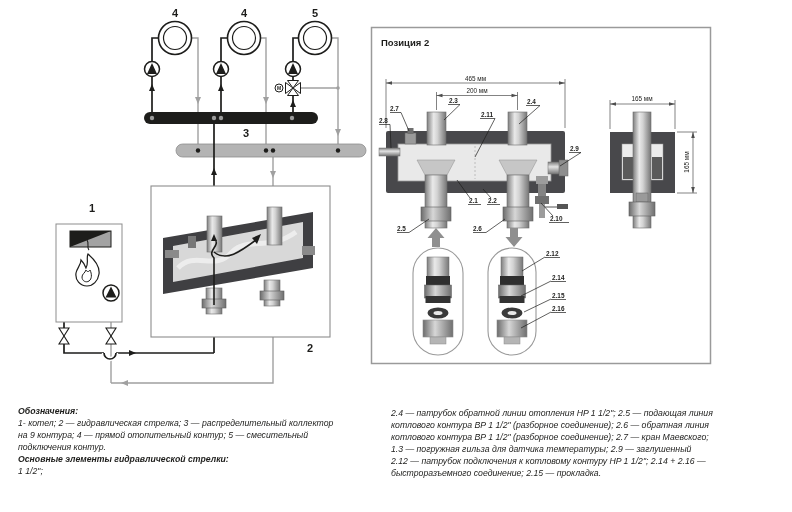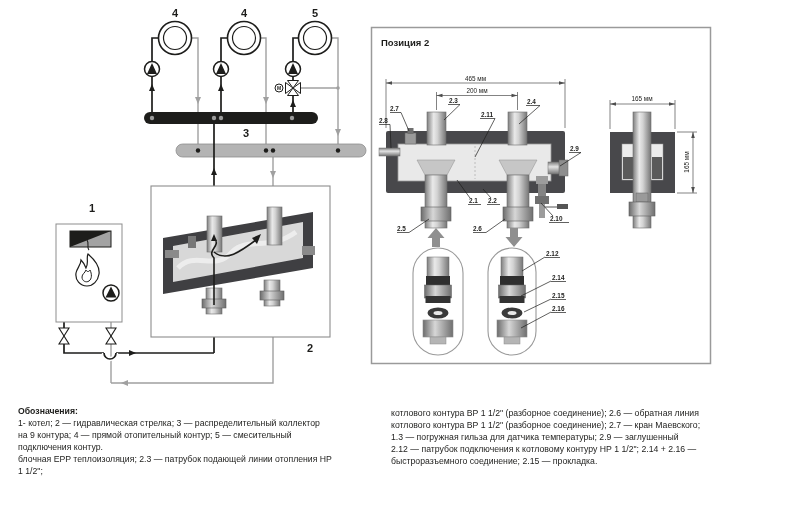--- a/index.html
+++ b/index.html
@@ -2,21 +2,21 @@
 <html><head>
 <meta charset="utf-8">
 <style>
   html,body{margin:0;padding:0;background:#ffffff;}
   .page{position:relative;width:792px;height:512px;background:#fff;overflow:hidden;
         font-family:"Liberation Sans", sans-serif;color:#1d1d1b;}
   .art{position:absolute;left:0;top:0;}
   .legend{position:absolute;left:0;top:403px;width:792px;font-size:8.7px;line-height:11.9px;color:#1d1d1b;}
   .legend .col-left{position:absolute;left:18px;top:3px;width:368px;}
   .legend .col-right{position:absolute;left:391px;top:5px;width:352px;}
-  .legend .ln{white-space:nowrap;}
+  .legend .ln{white-space:nowrap;font-style:italic;}
   .legend .bold{font-weight:bold;}
   svg text{fill:#1d1d1b;}
   .lbl{font-size:11px;font-weight:bold;}
   .ttl{font-size:9.5px;font-weight:bold;}
   .dim{font-size:6.4px;}
   .co{font-size:6.4px;font-weight:bold;}
   .mx{font-size:5px;font-weight:bold;}
 </style>
 </head>
 <body>
@@ -343,24 +343,25 @@
     </g>
   </g>
 </svg>
 
 <div class="legend">
   <div class="col-left">
     <div class="ln bold">Обозначения:</div>
     <div class="ln">1- котел; 2 — гидравлическая стрелка; 3 — распределительный коллектор</div>
     <div class="ln">на 9 контура; 4 — прямой отопительный контур; 5 — смесительный</div>
     <div class="ln">подключения контур.</div>
-    <div class="ln">блочная EPP теплоизоляция; 2.3 — патрубок подающей линии отопления HP</div>
+    <div class="ln bold">Основные элементы гидравлической стрелки:</div>
     <div class="ln">1 1/2";</div>
   </div>
   <div class="col-right">
+    <div class="ln">2.4 — патрубок обратной линии отопления HP 1 1/2"; 2.5 — подающая линия</div>
     <div class="ln">котлового контура BP 1 1/2" (разборное соединение); 2.6 — обратная линия</div>
     <div class="ln">котлового контура BP 1 1/2" (разборное соединение); 2.7 — кран Маевского;</div>
     <div class="ln">1.3 — погружная гильза для датчика температуры; 2.9 — заглушенный</div>
     <div class="ln">2.12 — патрубок подключения к котловому контуру HP 1 1/2"; 2.14 + 2.16 —</div>
     <div class="ln">быстроразъемного соединение; 2.15 — прокладка.</div>
   </div>
 </div>
 </div>
 
 </body></html>

